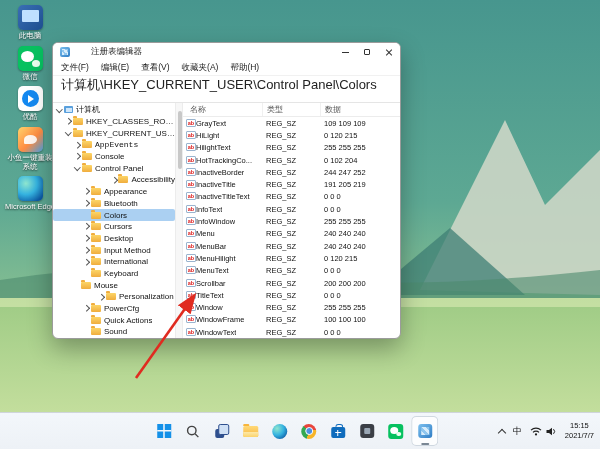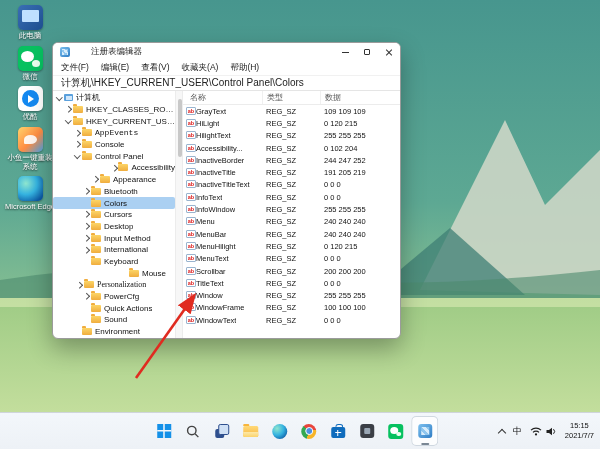--- a/index.html
+++ b/index.html
@@ -33,21 +33,21 @@
   .controls{display:flex;height:100%;flex:none}
   .ctl{width:22px;height:100%;display:flex;align-items:center;justify-content:center;cursor:default}
   .ctl.min i{display:block;width:7px;height:1px;background:#333}
   .ctl.max i{display:block;width:6px;height:6px;border:1px solid #333;border-radius:1px}
   .ctl.close i{display:block;position:relative;width:8px;height:8px}
   .ctl.close i::before,.ctl.close i::after{content:"";position:absolute;left:0;top:3.5px;width:8px;height:1px;background:#333}
   .ctl.close i::before{transform:rotate(45deg)}
   .ctl.close i::after{transform:rotate(-45deg)}
   .menubar{height:14px;display:flex;align-items:center;font-size:8.5px;color:#222;flex:none;padding-left:2px}
   .menu-item{padding:0 6px;height:100%;display:flex;align-items:center}
-  .addressbar{height:16px;border-top:1px solid #f1f1f1;border-bottom:1px solid #e5e5e5;display:flex;align-items:flex-start;padding-left:8px;font-size:10px;color:#222;flex:none;white-space:nowrap;overflow:hidden}
+  .addressbar{height:28px;border-top:1px solid #f1f1f1;border-bottom:1px solid #e5e5e5;display:flex;align-items:flex-start;padding-left:8px;font-size:13px;color:#222;flex:none;white-space:nowrap;overflow:hidden}
   .main{flex:1;display:flex;min-height:0}
 
   
   .tree{width:122px;flex:none;overflow:hidden;padding-top:1px}
   .trow{height:11.7px;display:flex;align-items:center;font-size:8px;color:#111;white-space:nowrap;border-radius:2px}
   .trow.sel{background:#abd0f2}
   .exp{width:9px;flex:none;display:flex;align-items:center;justify-content:center}
   .exp.collapsed::before{content:"";display:block;width:3.5px;height:3.5px;border-right:1px solid #555;border-bottom:1px solid #555;transform:rotate(-45deg)}
   .exp.expanded::before{content:"";display:block;width:3.5px;height:3.5px;border-right:1px solid #555;border-bottom:1px solid #555;transform:rotate(45deg);margin-top:-2px}
   .tico{flex:none;margin-right:3px}
@@ -216,21 +216,21 @@
           <div class="trow" style="padding-left: 20px;">
             <span class="exp expanded"></span>
             <span class="tico fold"></span>
             <span class="tlbl">Control Panel</span>
           </div>
           <div class="trow" style="padding-left: 29px; justify-content: flex-end;">
             <span class="exp collapsed"></span>
             <span class="tico fold"></span>
             <span class="tlbl">Accessibility</span>
           </div>
-          <div class="trow" style="padding-left: 38px;">
+          <div class="trow" style="padding-left: 29px;">
             <span class="exp collapsed"></span>
             <span class="tico fold"></span>
             <span class="tlbl">Appearance</span>
           </div>
           <div class="trow" style="padding-left: 29px;">
             <span class="exp collapsed"></span>
             <span class="tico fold"></span>
             <span class="tlbl">Bluetooth</span>
           </div>
           <div class="trow sel" style="padding-left: 29px;">
@@ -256,26 +256,26 @@
           <div class="trow" style="padding-left: 29px;">
             <span class="exp collapsed"></span>
             <span class="tico fold"></span>
             <span class="tlbl">International</span>
           </div>
           <div class="trow" style="padding-left: 29px;">
             <span class="exp leaf"></span>
             <span class="tico fold"></span>
             <span class="tlbl">Keyboard</span>
           </div>
-          <div class="trow" style="padding-left: 19px; margin-left: 48px;">
+          <div class="trow" style="padding-left: 19px;">
             <span class="exp leaf"></span>
             <span class="tico fold"></span>
             <span class="tlbl">Mouse</span>
           </div>
-          <div class="trow" style="padding-left: 22px; font-family: Liberation Serif, serif;">
+          <div class="trow" style="padding-left: 44px;">
             <span class="exp collapsed"></span>
             <span class="tico fold"></span>
             <span class="tlbl">Personalization</span>
           </div>
           <div class="trow" style="padding-left: 29px;">
             <span class="exp collapsed"></span>
             <span class="tico fold"></span>
             <span class="tlbl">PowerCfg</span>
           </div>
           <div class="trow" style="padding-left: 29px;">
@@ -324,21 +324,21 @@
               <span class="vname">
                 <span class="abico">ab</span>
                 <span class="ntxt">HilightText</span>
               </span>
               <span class="vtype">REG_SZ</span>
               <span class="vdata">255 255 255</span>
             </div>
             <div class="vrow">
               <span class="vname">
                 <span class="abico">ab</span>
-                <span class="ntxt">Accessibility...</span>
+                <span class="ntxt">HotTrackingCo...</span>
               </span>
               <span class="vtype">REG_SZ</span>
               <span class="vdata">0 102 204</span>
             </div>
             <div class="vrow">
               <span class="vname">
                 <span class="abico">ab</span>
                 <span class="ntxt">InactiveBorder</span>
               </span>
               <span class="vtype">REG_SZ</span>

